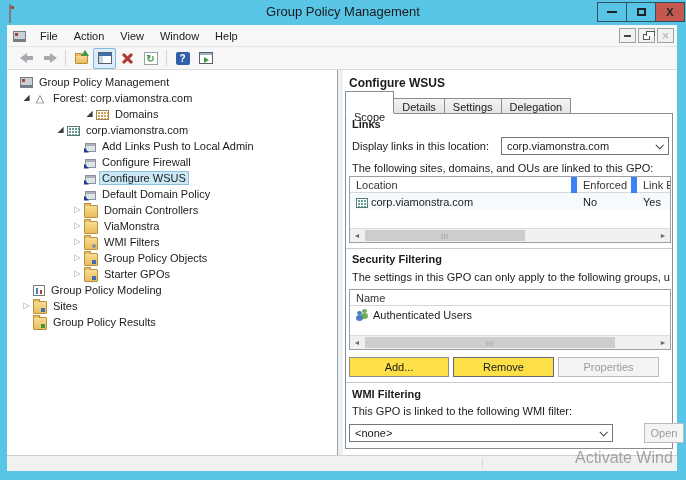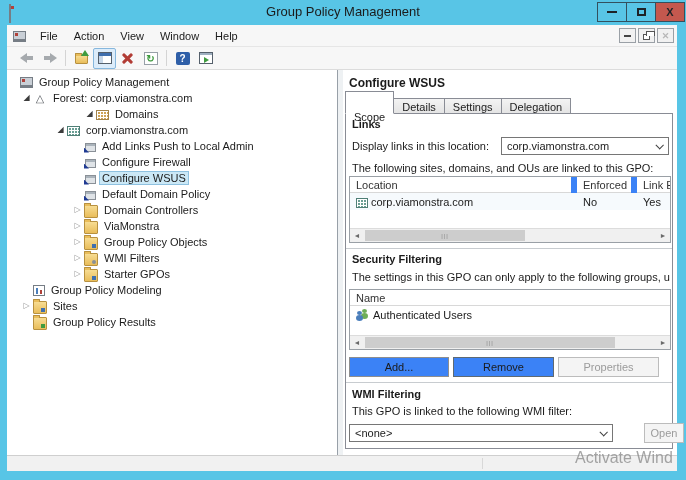--- a/index.html
+++ b/index.html
@@ -105,21 +105,21 @@
   .listbox { position:absolute; border:1px solid #9aa0a6; background:#fff; overflow:hidden; }
   .lb-head { display:flex; height:16px; border-bottom:1px solid #d8d8d8; align-items:center; color:#333; }
   .lb-col { padding-left:6px; border-right:6px solid #3b82f6; height:16px; line-height:16px; white-space:nowrap; overflow:hidden; flex:none; }
   .lb-row { display:flex; align-items:center; height:17px; background:#f6fafd; white-space:nowrap; }
   .lb-cell { padding-left:6px; flex:none; overflow:hidden; display:flex; align-items:center; gap:3px; }
 
   .hscroll { position:absolute; left:0; right:0; bottom:0; height:14px; background:#f0f0f0; border-top:1px solid #dcdcdc; display:flex; align-items:center; }
   .sarr { width:14px; height:13px; display:flex; align-items:center; justify-content:center; font-size:7px; color:#6a6a6a; flex:none; }
   .sthumb { height:11px; background:#cdcdcd; margin:0 1px; display:flex; align-items:center; justify-content:center; font-size:6px; color:#8a8a8a; letter-spacing:1px; }
 
-  .btn { position:absolute; height:20px; background:#3b82f6; border:1px solid #8e8e8e; font-size:11px; color:#1b1b1b; display:flex; align-items:center; justify-content:center; }
+  .btn { position:absolute; height:20px; background:#fde047; border:1px solid #8e8e8e; font-size:11px; color:#1b1b1b; display:flex; align-items:center; justify-content:center; }
   .btn.strong { border-color:#5f6a72; }
   .btn.disabled { color:#9b9b9b; border-color:#bcbcbc; background:#f4f4f4; }
 
   
   .statusbar { position:absolute; left:7px; right:9px; top:455px; height:16px; background:#f1f1f1; border-top:1px solid #cfcfcf; }
   .statusdiv { position:absolute; left:475px; top:2px; bottom:2px; width:1px; background:#d8d8d8; }
   .watermark { position:absolute; left:575px; top:449px; width:111px; font-size:16px; color:#8f8f8f; opacity:.8; white-space:nowrap; overflow:hidden; z-index:9; }
 </style>
 </head>
 <body>
@@ -233,27 +233,27 @@
         <span class="ticon ico-folder"></span>
       <span class="tlabel">Domain Controllers</span>
     </div>
     <div class="trow lvl4">
       <span class="glyph col"></span>
         <span class="ticon ico-folder"></span>
       <span class="tlabel">ViaMonstra</span>
     </div>
     <div class="trow lvl4">
       <span class="glyph col"></span>
+        <span class="ticon ico-folder f-gear"></span>
+      <span class="tlabel">WMI Filters</span>
+    </div>
+    <div class="trow lvl4">
+      <span class="glyph col"></span>
         <span class="ticon ico-folder f-blue"></span>
       <span class="tlabel">Group Policy Objects</span>
-    </div>
-    <div class="trow lvl4">
-      <span class="glyph col"></span>
-        <span class="ticon ico-folder f-gear"></span>
-      <span class="tlabel">WMI Filters</span>
     </div>
     <div class="trow lvl4">
       <span class="glyph col"></span>
         <span class="ticon ico-folder f-blue"></span>
       <span class="tlabel">Starter GPOs</span>
     </div>
     <div class="trow lvl1">
       <span class="glyph"></span>
         <span class="ticon ico-model"></span>
       <span class="tlabel">Group Policy Modeling</span>

